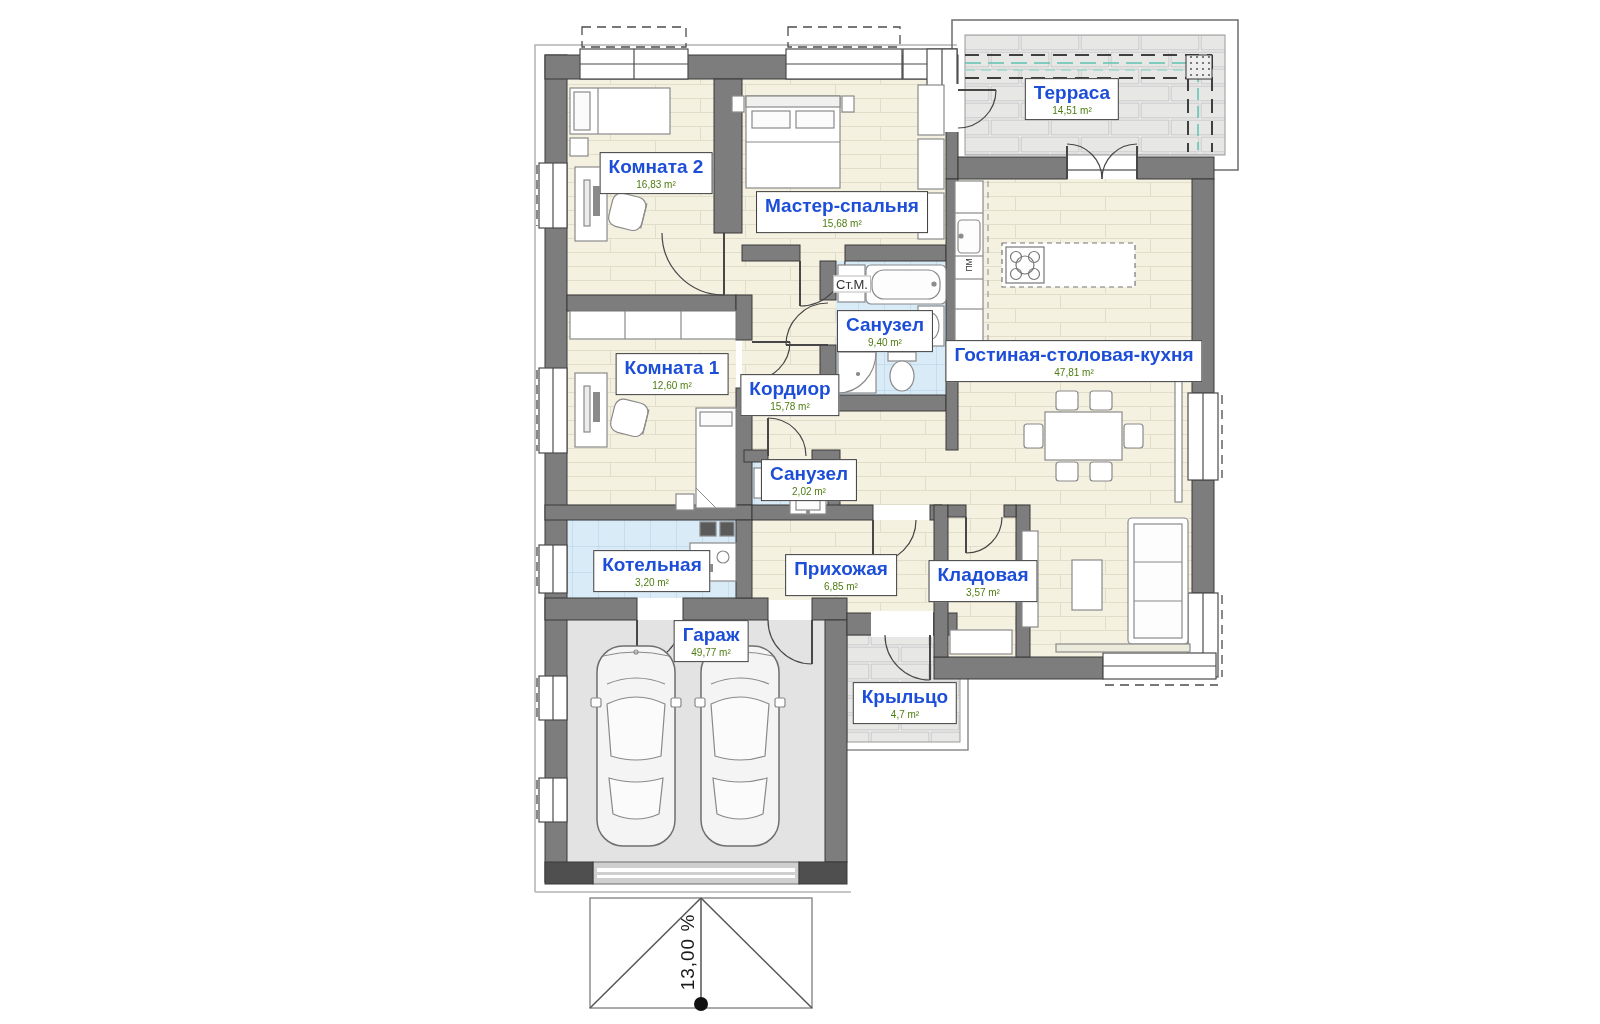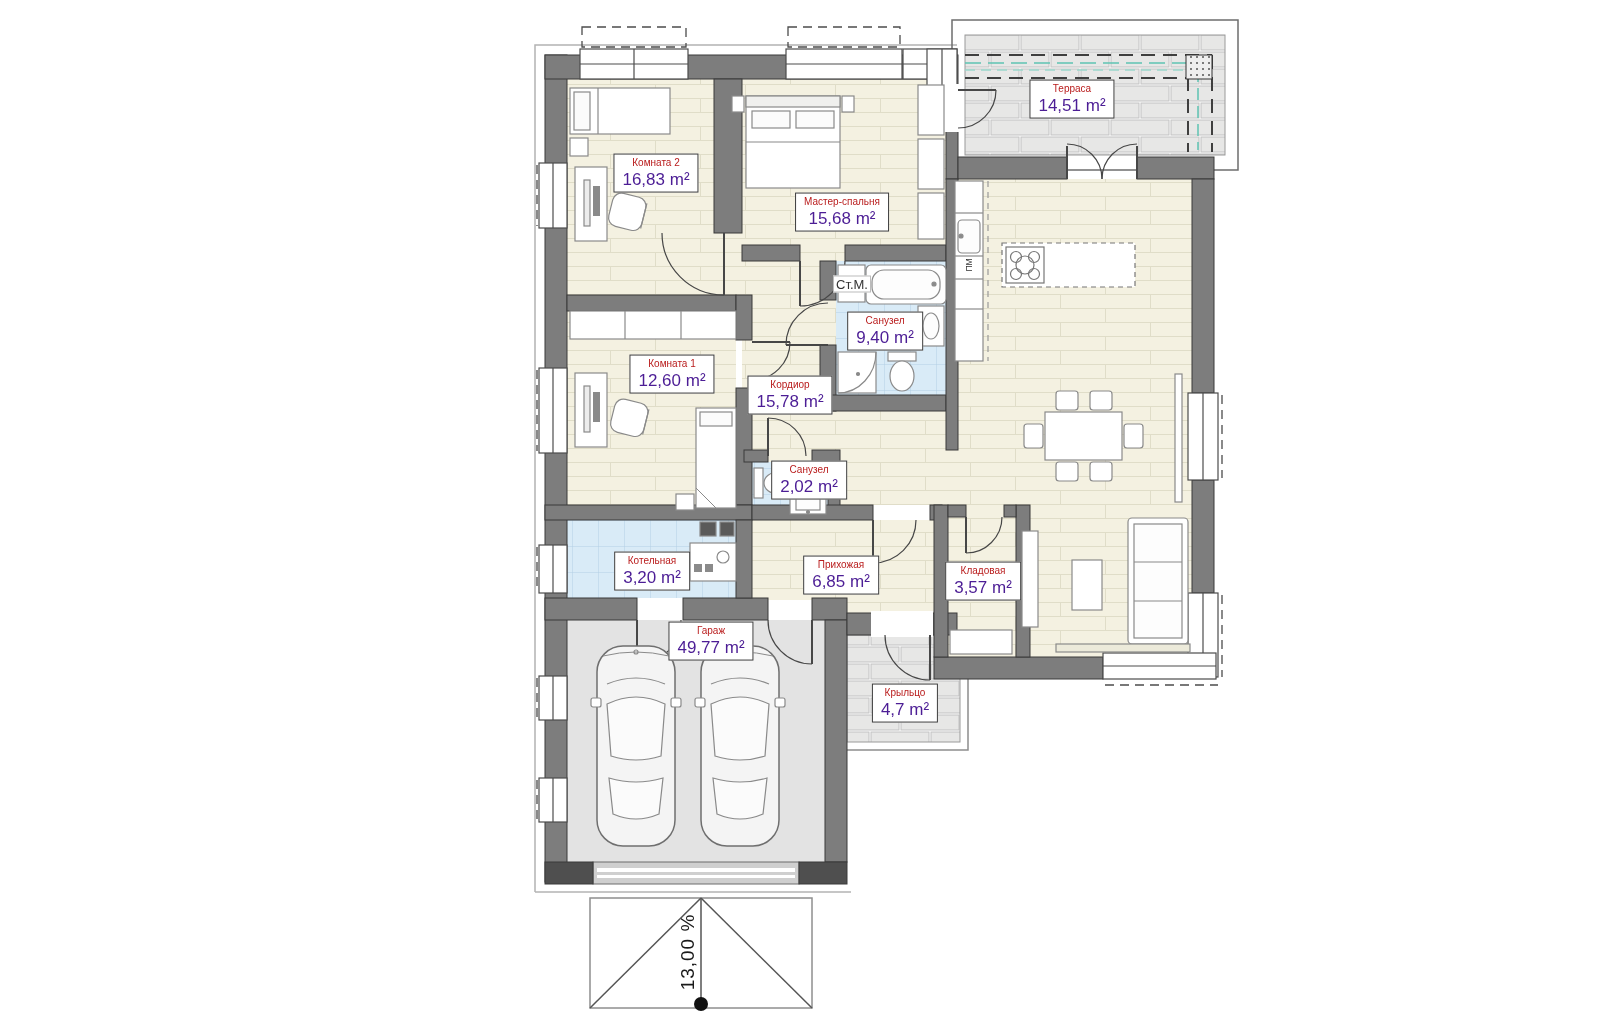--- a/index.html
+++ b/index.html
@@ -6,22 +6,22 @@
   .stage{
     position:relative;width:1600px;height:1024px;background:#ffffff;
     font-family:"Liberation Sans",sans-serif;overflow:hidden;
   }
   .stage svg{position:absolute;left:0;top:0;}
   .rlabel{
     position:absolute;transform:translate(-50%,-50%);
     background:#ffffff;border:1.5px solid #3c3c3c;
     padding:2px 8px;text-align:center;white-space:nowrap;z-index:3;
   }
-  .rn{font-weight:normal;font-size:10px;color:#b91c1c;line-height:1.25;}
-  .ra{font-size:17px;color:#4c1d95;line-height:1.2;}
+  .rn{font-weight:bold;font-size:19px;color:#1d4ed8;line-height:1.25;}
+  .ra{font-size:10px;color:#4d7c0f;line-height:1.2;}
   .slope-label{
     position:absolute;transform:translate(-50%,-50%) rotate(-90deg);
     font-size:19px;color:#1a1a1a;letter-spacing:1px;z-index:3;background:transparent;
   }
   .mini-label{
     position:absolute;transform:translate(-50%,-50%);
     font-size:13px;color:#333;background:#fff;padding:0 2px;z-index:3;
     border:0.5px solid #bbb;
   }
   .mini-label.vertical{
@@ -390,20 +390,24 @@
     <div class="ra">9,40 m²</div>
   </div>
   <div class="rlabel" style="left:672px;top:374px">
     <div class="rn">Комната 1</div>
     <div class="ra">12,60 m²</div>
   </div>
   <div class="rlabel" style="left:790px;top:395px">
     <div class="rn">Кордиор</div>
     <div class="ra">15,78 m²</div>
   </div>
+  <div class="rlabel" style="left:1074px;top:361px">
+    <div class="rn">Гостиная-столовая-кухня</div>
+    <div class="ra">47,81 m²</div>
+  </div>
   <div class="rlabel" style="left:809px;top:480px">
     <div class="rn">Санузел</div>
     <div class="ra">2,02 m²</div>
   </div>
   <div class="rlabel" style="left:652px;top:571px">
     <div class="rn">Котельная</div>
     <div class="ra">3,20 m²</div>
   </div>
   <div class="rlabel" style="left:841px;top:575px">
     <div class="rn">Прихожая</div>

